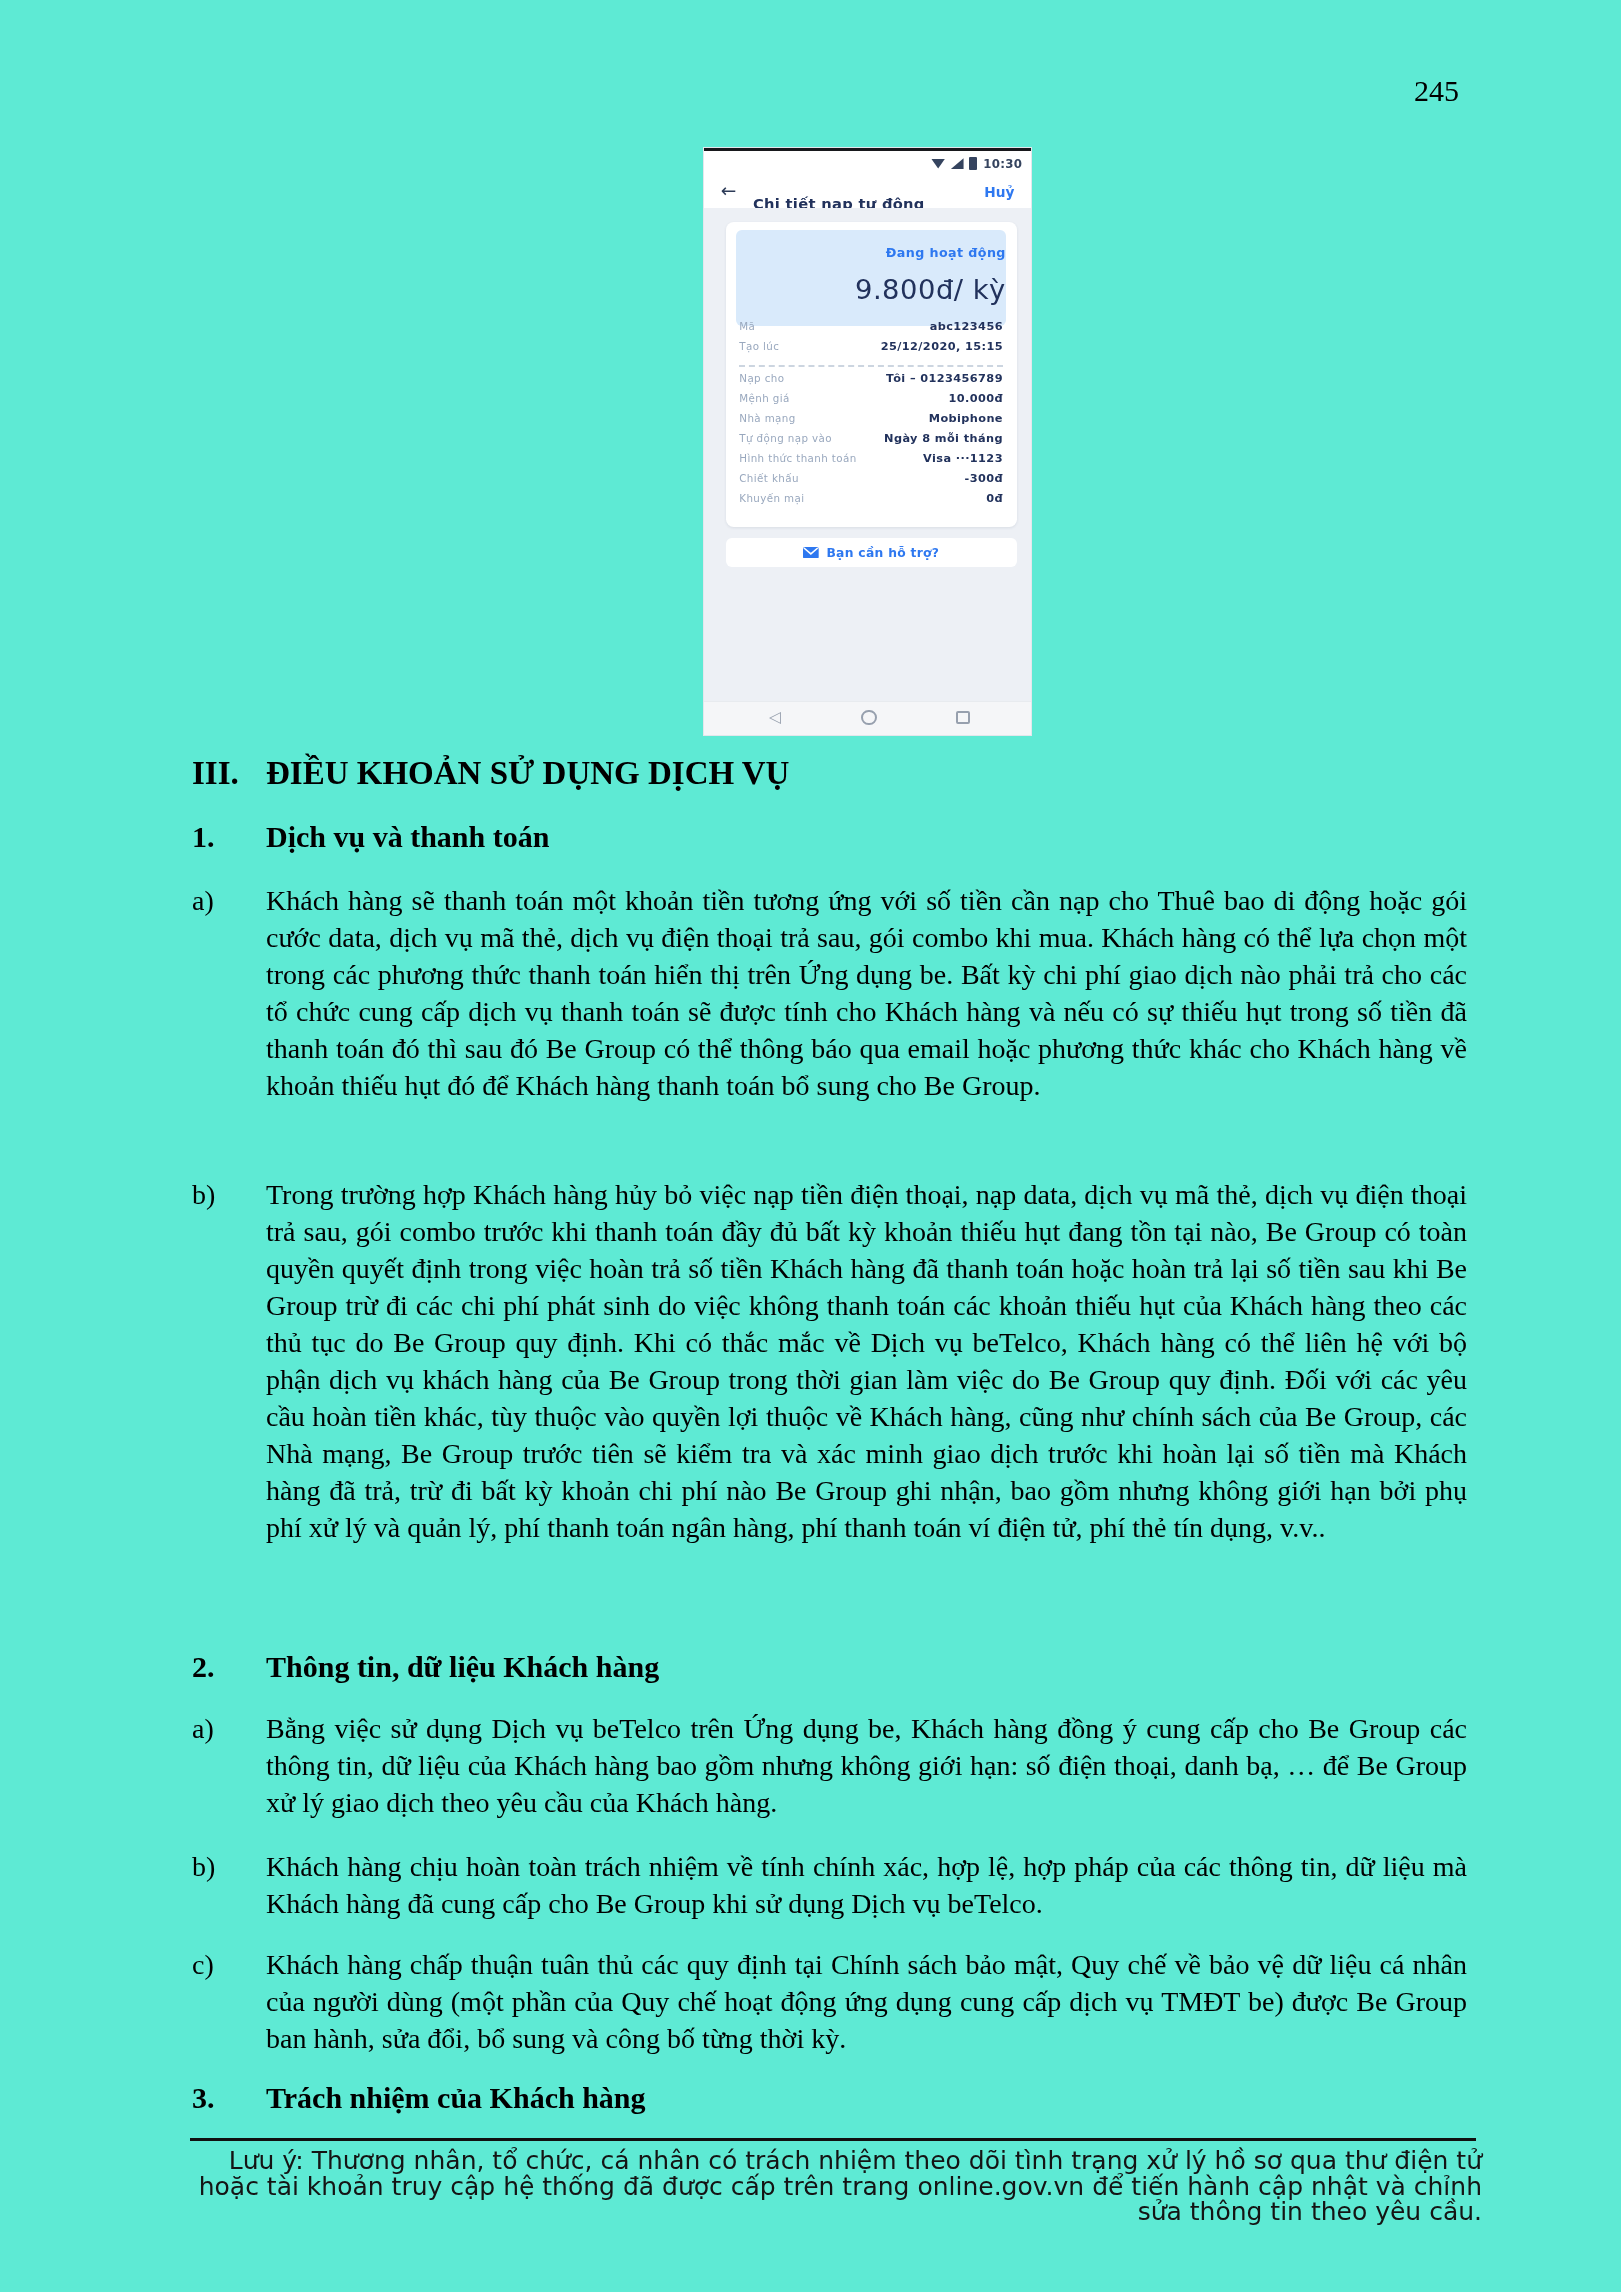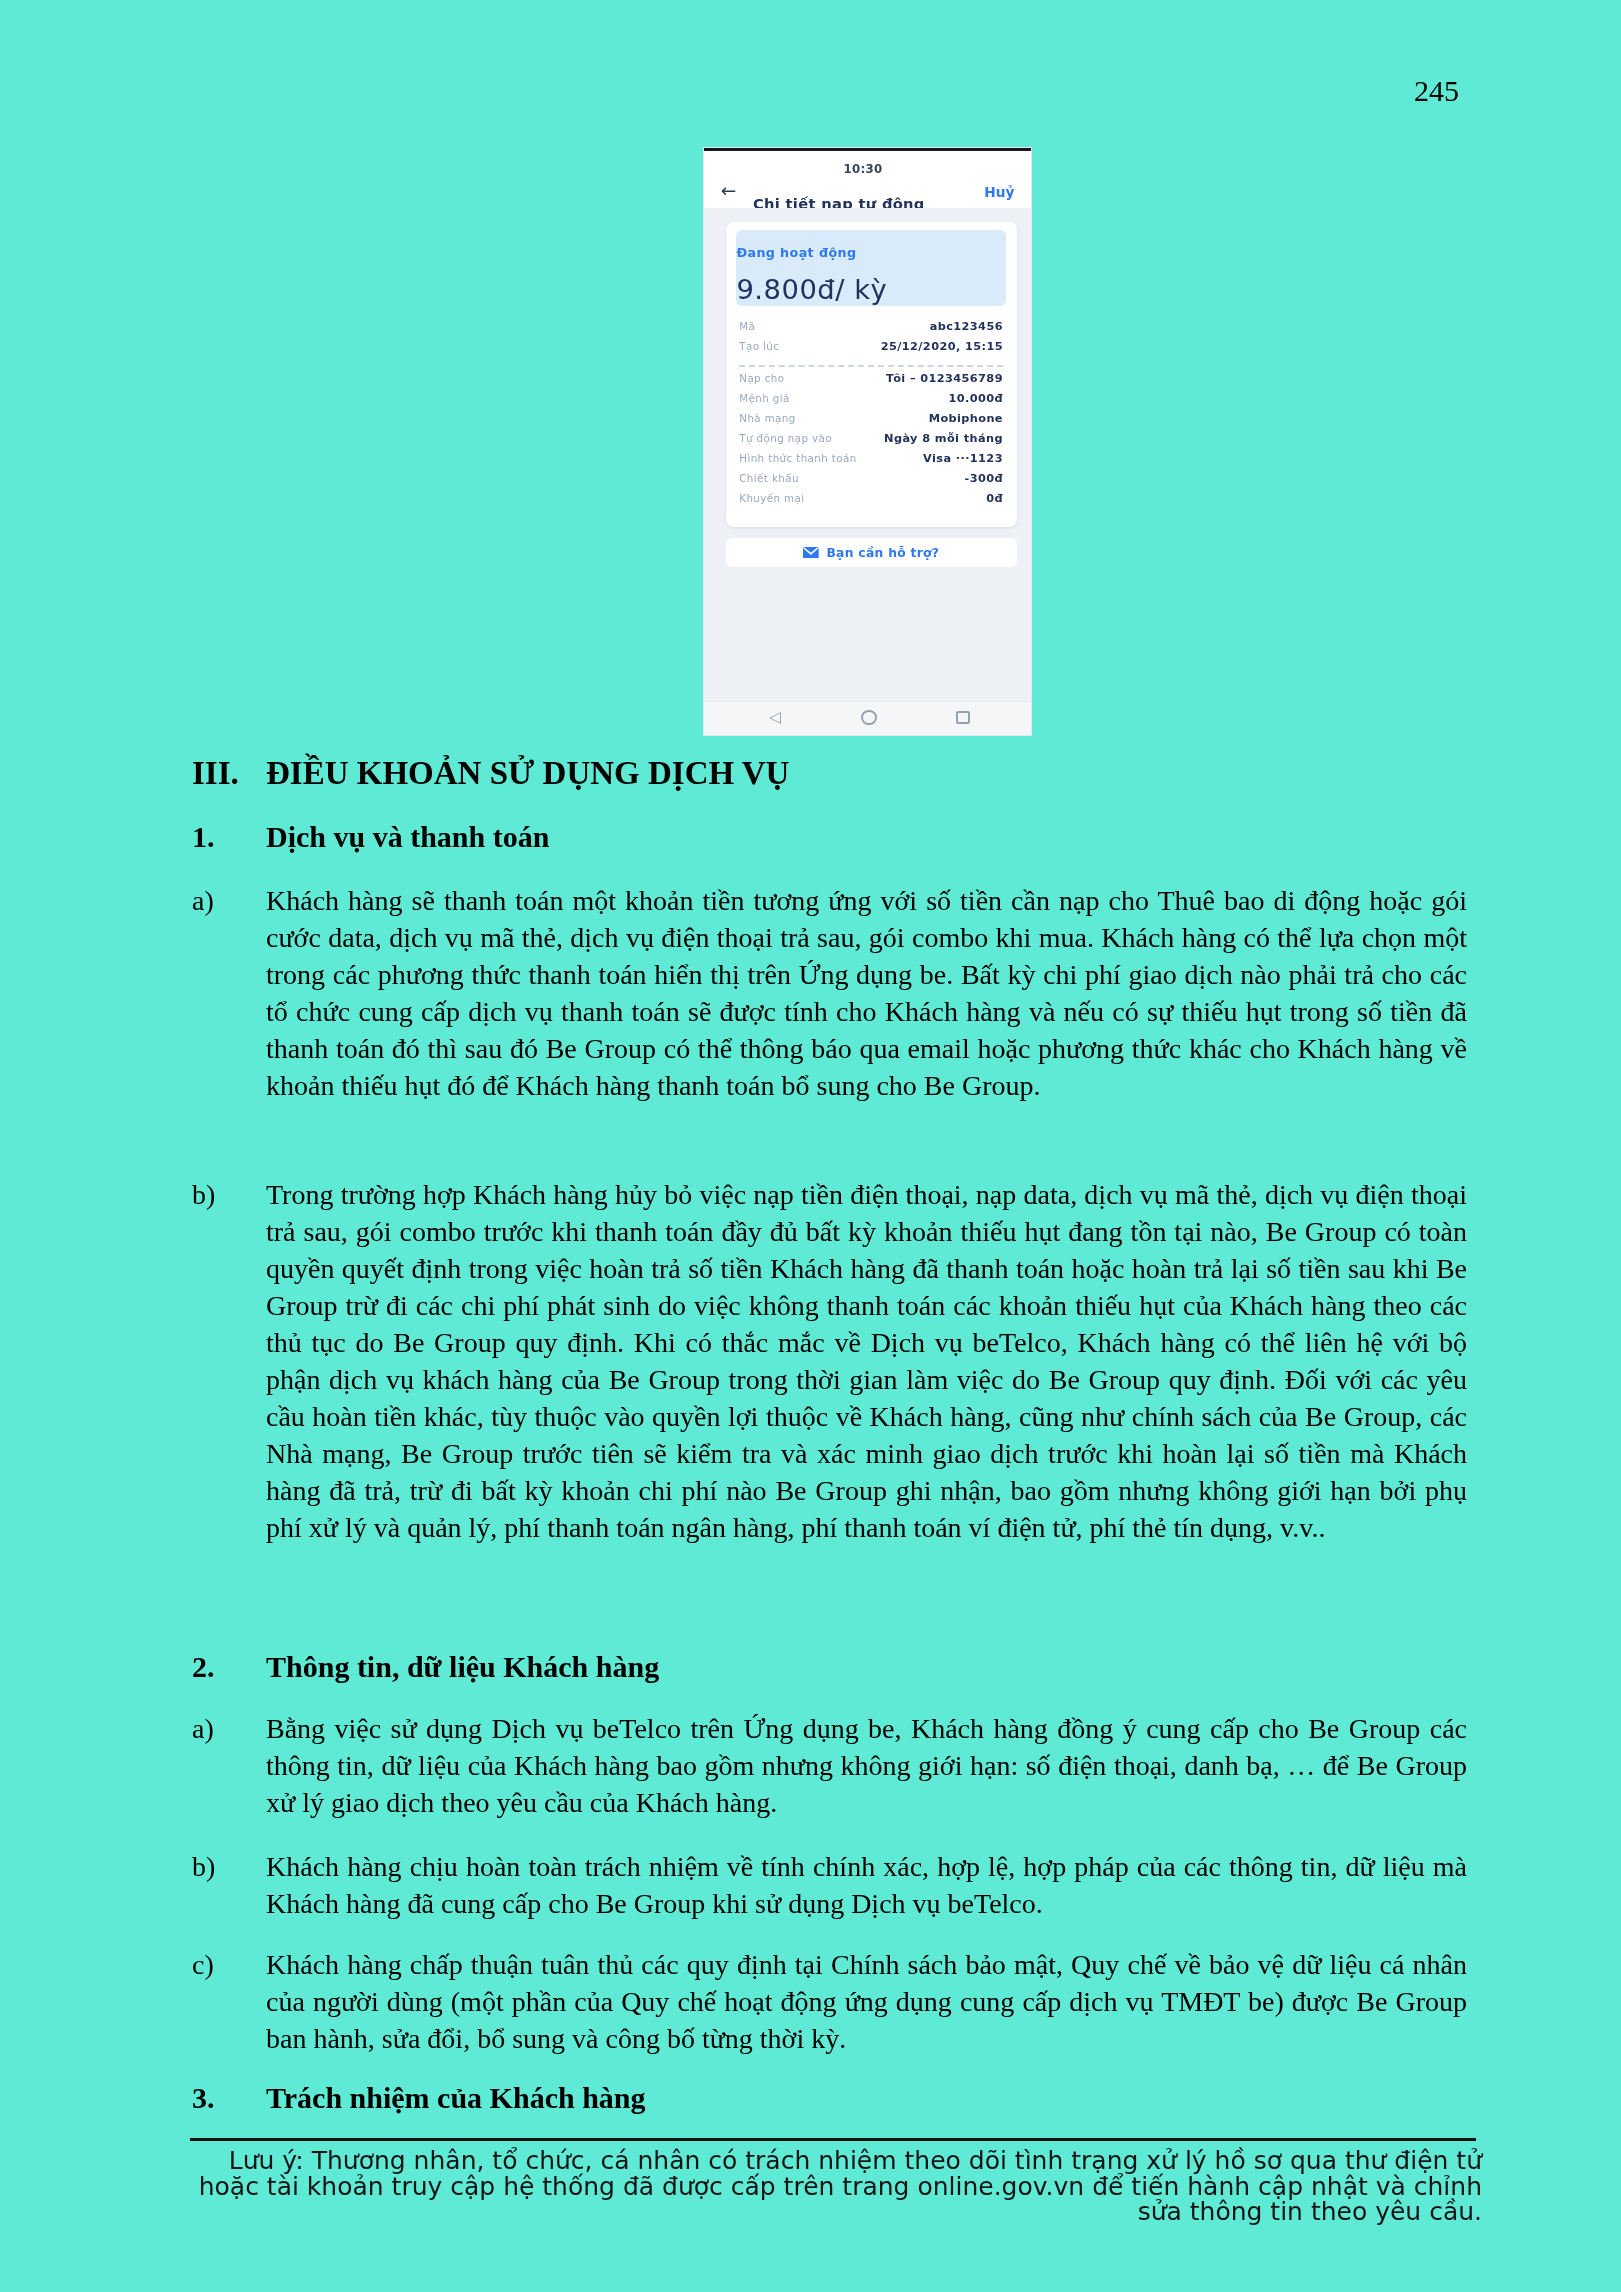--- a/index.html
+++ b/index.html
@@ -15,21 +15,20 @@
   .phone {
     position:absolute; left:703px; top:147px; width:329px; height:589px;
     background:#ffffff; border:1px solid #e3e7ec; box-sizing:border-box;
     font-family:"DejaVu Sans", sans-serif;
   }
   .phone-topline { position:absolute; top:0; left:0; right:0; height:2.9px; background:#17181c; }
   .statusbar {
     position:absolute; top:2.9px; left:0; right:0; height:25.5px; background:#fff;
     display:flex; justify-content:flex-end; align-items:center; gap:5.9px; padding-right:8.8px;
     color:#35445f;
-    flex-direction:column;
   }
   .icon-wifi   { width:13.7px; height:9.8px; background:#35445f; clip-path:polygon(0 0,100% 0,50% 100%); }
   .icon-signal { width:12.7px; height:10.8px; background:#35445f; clip-path:polygon(100% 0,100% 100%,0 100%); }
   .icon-battery{ width:7.8px;  height:12.7px; background:#35445f; border-radius:1px; }
   .status-time { font-size:11.8px; font-weight:bold; letter-spacing:0.3px; }
 
   .appheader {
     position:absolute; top:28px; left:0; right:0; height:31px; background:#fff;
     display:flex; align-items:center; padding:0 16.7px;
   }
@@ -37,22 +36,22 @@
   .app-title  { font-size:14.7px; font-weight:bold; color:#22325c; margin-left:16.7px; letter-spacing:0.3px;margin-top:23px; }
   .cancel-link{ margin-left:auto; font-size:13.7px; font-weight:600; color:#2e78f0; }
 
   .phone-content { position:absolute; top:60px; left:0; right:0; bottom:33px; background:#edf0f5; }
 
   .detail-card {
     position:absolute; left:21.6px; top:13.7px; width:291px; height:305px;
     background:#fff; border-radius:7.8px; box-shadow:0 1px 2.9px rgba(40,60,90,.10);
   }
   .amount-panel {
-    position:absolute; left:10.8px; right:10.8px; top:8.8px; height:76px;
-    background:#d9eafb; border-radius:5.9px; text-align:left; padding-top:14.7px; box-sizing:border-box;
+    position:absolute; left:10.8px; right:10.8px; top:8.8px; height:96px;
+    background:#d9eafb; border-radius:5.9px; text-align:right; padding-top:14.7px; box-sizing:border-box;
   }
   .amount-status { font-size:12.7px; font-weight:bold; color:#2e78f0; letter-spacing:0.4px; }
   .amount-value  { font-size:27.4px; color:#22325c; letter-spacing:0.5px; margin-top:14px; }
 
   .rows { position:absolute; top:98px; left:13.7px; right:13.7px; }
   .drow { display:flex; justify-content:space-between; align-items:flex-start; height:20px; }
   .dlabel { font-size:10.3px; color:#99a8be; letter-spacing:0.4px; }
   .dvalue { font-size:11.3px; color:#22325c; font-weight:600; letter-spacing:0.4px;margin-left:14px; }
   .dashed-divider { border-top:2px dashed #ccd5e0; margin:4.9px 0 5.9px 0; height:0; }
 

